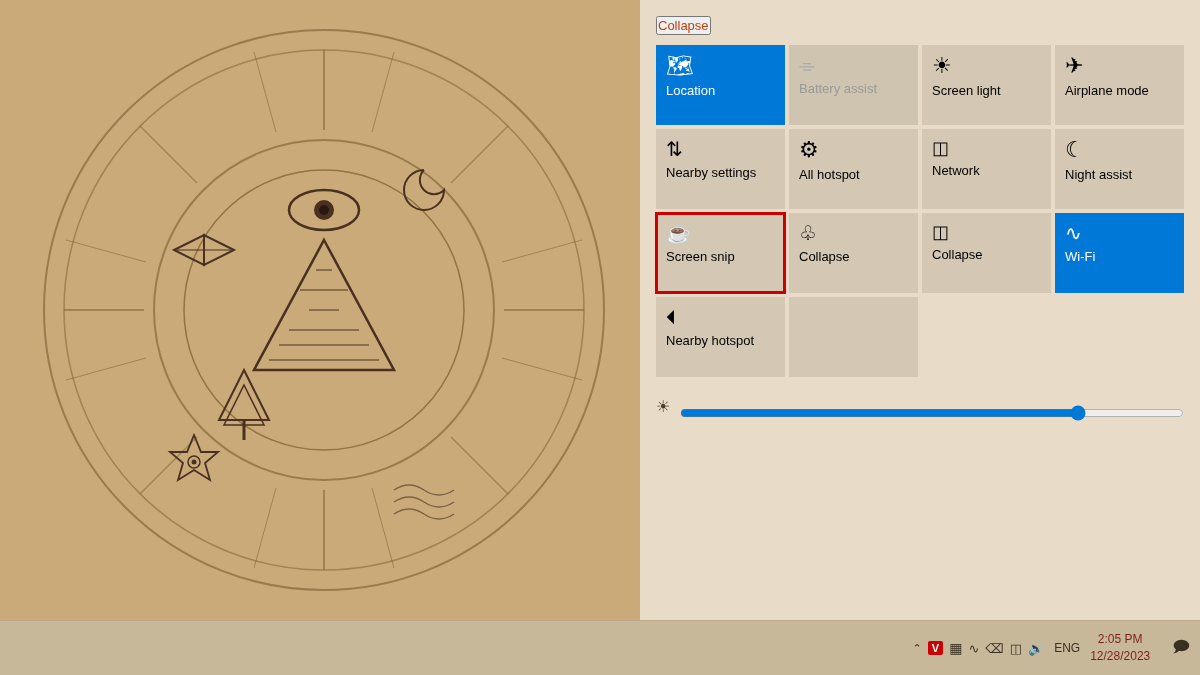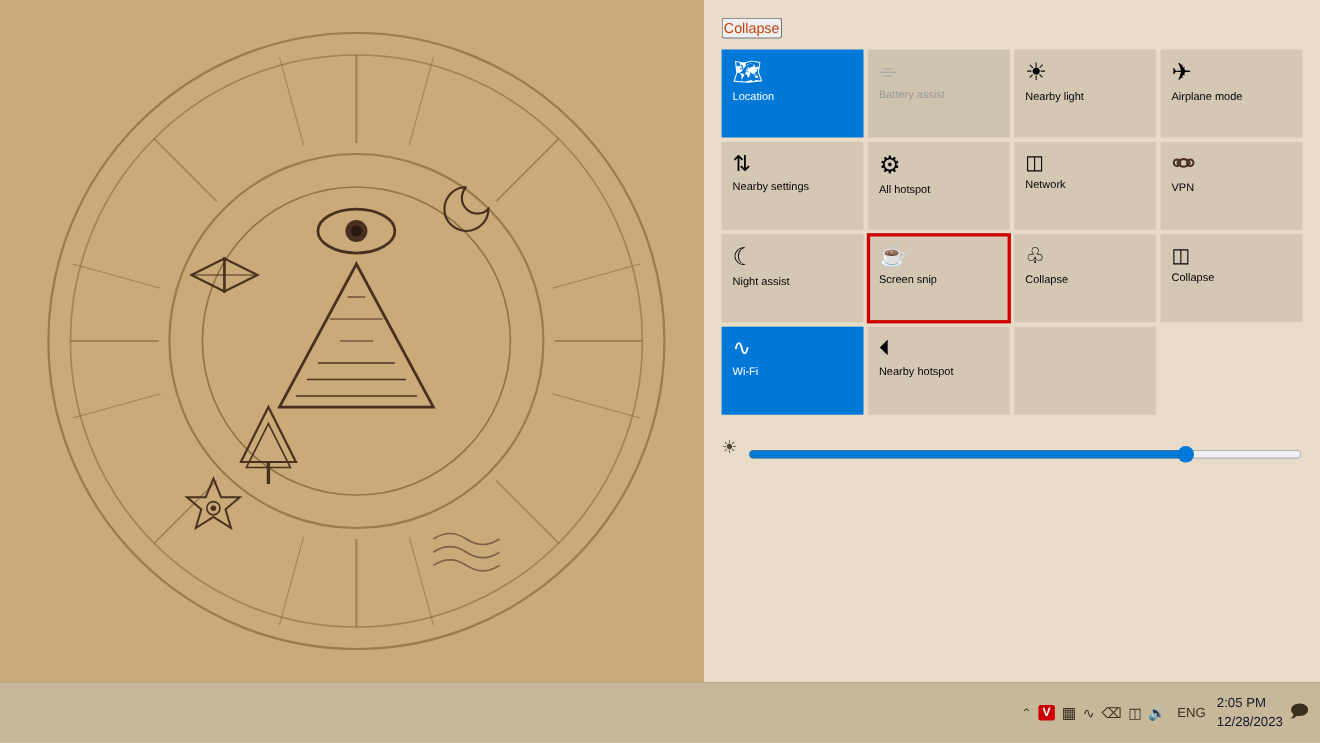--- a/index.html
+++ b/index.html
@@ -45,25 +45,25 @@
 
     .taskbar-left {
       position: absolute;
       left: 10px;
       display: flex;
       align-items: center;
       gap: 6px;
     }
 
     .taskbar-clock {
-      text-align: left;
+      text-align: center;
       font-size: 12px;
-      color: #0f172a;
+      color: #7f1d1d;
       line-height: 1.4;
-      margin-right: 0;
+      margin-right: 16px;
     }
 
     .notification-area {
       display: flex;
       align-items: center;
       gap: 6px;
       font-size: 13px;
       color: #3a3020;
     }
 
@@ -115,21 +115,21 @@
       color: #888;
     }
 
     .tile-icon {
       font-size: 22px;
       margin-bottom: 6px;
       line-height: 1;
     }
 
     .tile-label {
-      font-size: 10px;
+      font-size: 13px;
       line-height: 1.2;
     }
 
     .tile.active .tile-label {
       color: white;
     }
 
     .tile.disabled .tile-label {
       color: #999;
     }
@@ -270,21 +270,21 @@
     </div>
 
     <div class="tile disabled">
       <span class="tile-icon" style="font-size:20px; color:#aaa;">⌯</span>
       <span class="tile-label">Battery assist</span>
     </div>
 
 
     <div class="tile" style="background:#d4c8b4;">
       <span class="tile-icon">☀</span>
-      <span class="tile-label">Nearby light</span>
+      <span class="tile-label">Screen light</span>
     </div>
 
     <div class="tile" style="background:#d4c8b4;">
       <span class="tile-icon">✈</span>
       <span class="tile-label">Airplane mode</span>
     </div>
 
     <div class="tile" style="background:#d4c8b4;">
       <span class="tile-icon" style="font-size:20px;">⇅</span>
       <span class="tile-label">Nearby settings</span>
@@ -293,29 +293,20 @@
     <div class="tile" style="background:#d4c8b4;">
       <span class="tile-icon">⚙</span>
       <span class="tile-label">All hotspot</span>
     </div>
 
     <div class="tile" style="background:#d4c8b4;">
       <span class="tile-icon" style="font-size:18px;">◫</span>
       <span class="tile-label">Network</span>
     </div>
 
-    <div class="tile" style="background:#d4c8b4;">
-      <span class="tile-icon" style="font-size:18px;"><svg width="22" height="18" viewBox="0 0 22 18" fill="none" stroke="#4a3020" stroke-width="1.8">
-            <circle cx="5" cy="9" r="3"></circle>
-            <circle cx="17" cy="9" r="3"></circle>
-            <path d="M5 9 Q11 2 17 9"></path>
-            <path d="M5 9 Q11 16 17 9"></path>
-          </svg></span>
-      <span class="tile-label">VPN</span>
-    </div>
 
     <div class="tile" style="background:#d4c8b4;">
       <span class="tile-icon">☾</span>
       <span class="tile-label">Night assist</span>
     </div>
 
     <div class="tile screen-snip-highlighted">
       <span class="tile-icon" style="font-size:20px;">☕</span>
       <span class="tile-label">Screen snip</span>
     </div>

